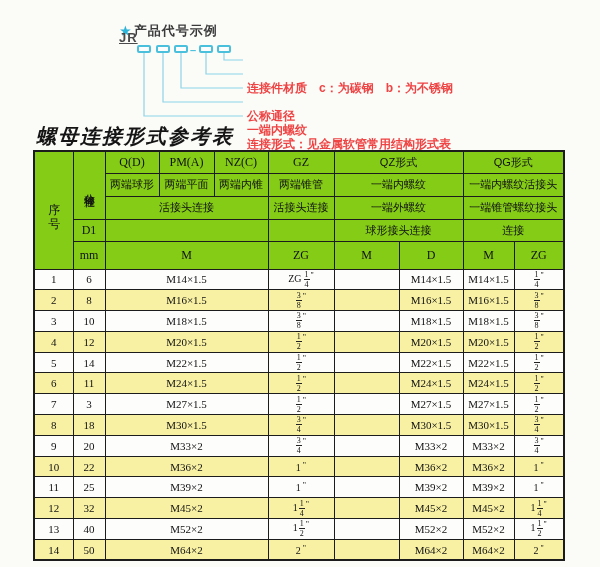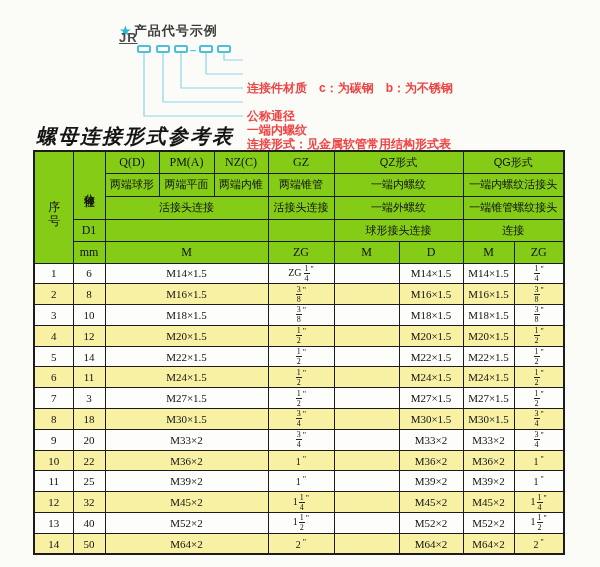--- a/index.html
+++ b/index.html
@@ -113,21 +113,21 @@
         <th colspan="2">一端外螺纹</th>
         <th colspan="2">一端锥管螺纹接头</th>
       </tr>
       <tr style="height:22px">
         <th class="lat">D1</th>
         <th colspan="3"></th>
         <th></th>
         <th colspan="2">球形接头连接</th>
         <th colspan="2">连接</th>
       </tr>
-      <tr style="height:22px">
+      <tr style="height:28px">
         <th class="lat">mm</th>
         <th colspan="3" class="lat">M</th>
         <th class="lat">ZG</th>
         <th class="lat">M</th>
         <th class="lat">D</th>
         <th class="lat">M</th>
         <th class="lat">ZG</th>
       </tr>
     </thead>
     <tbody>

